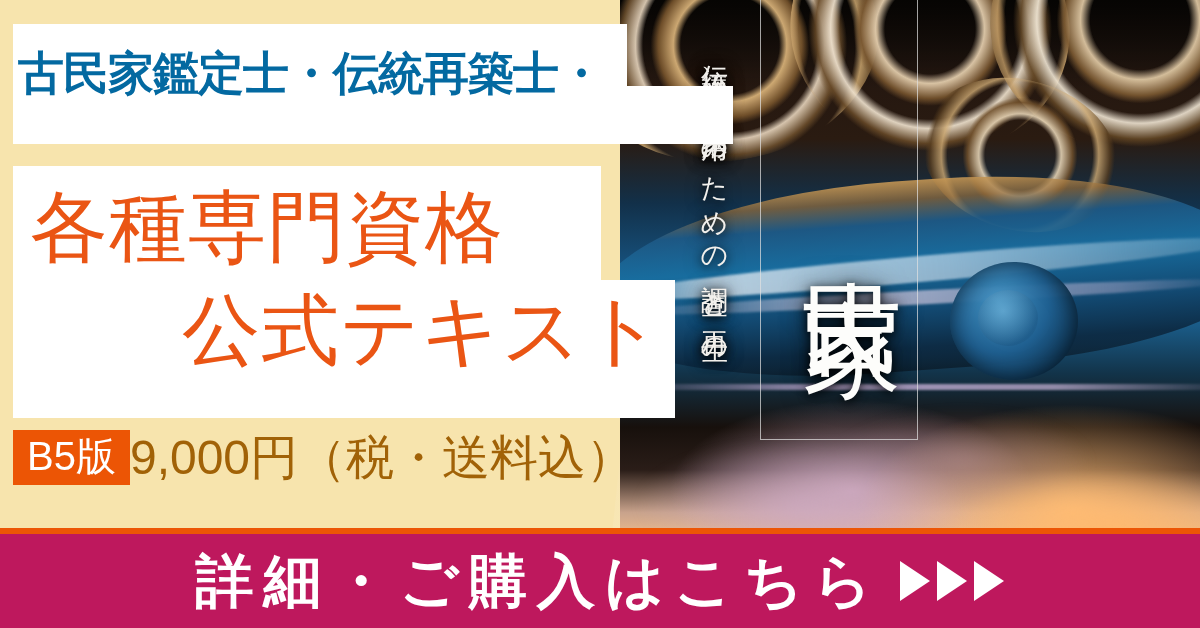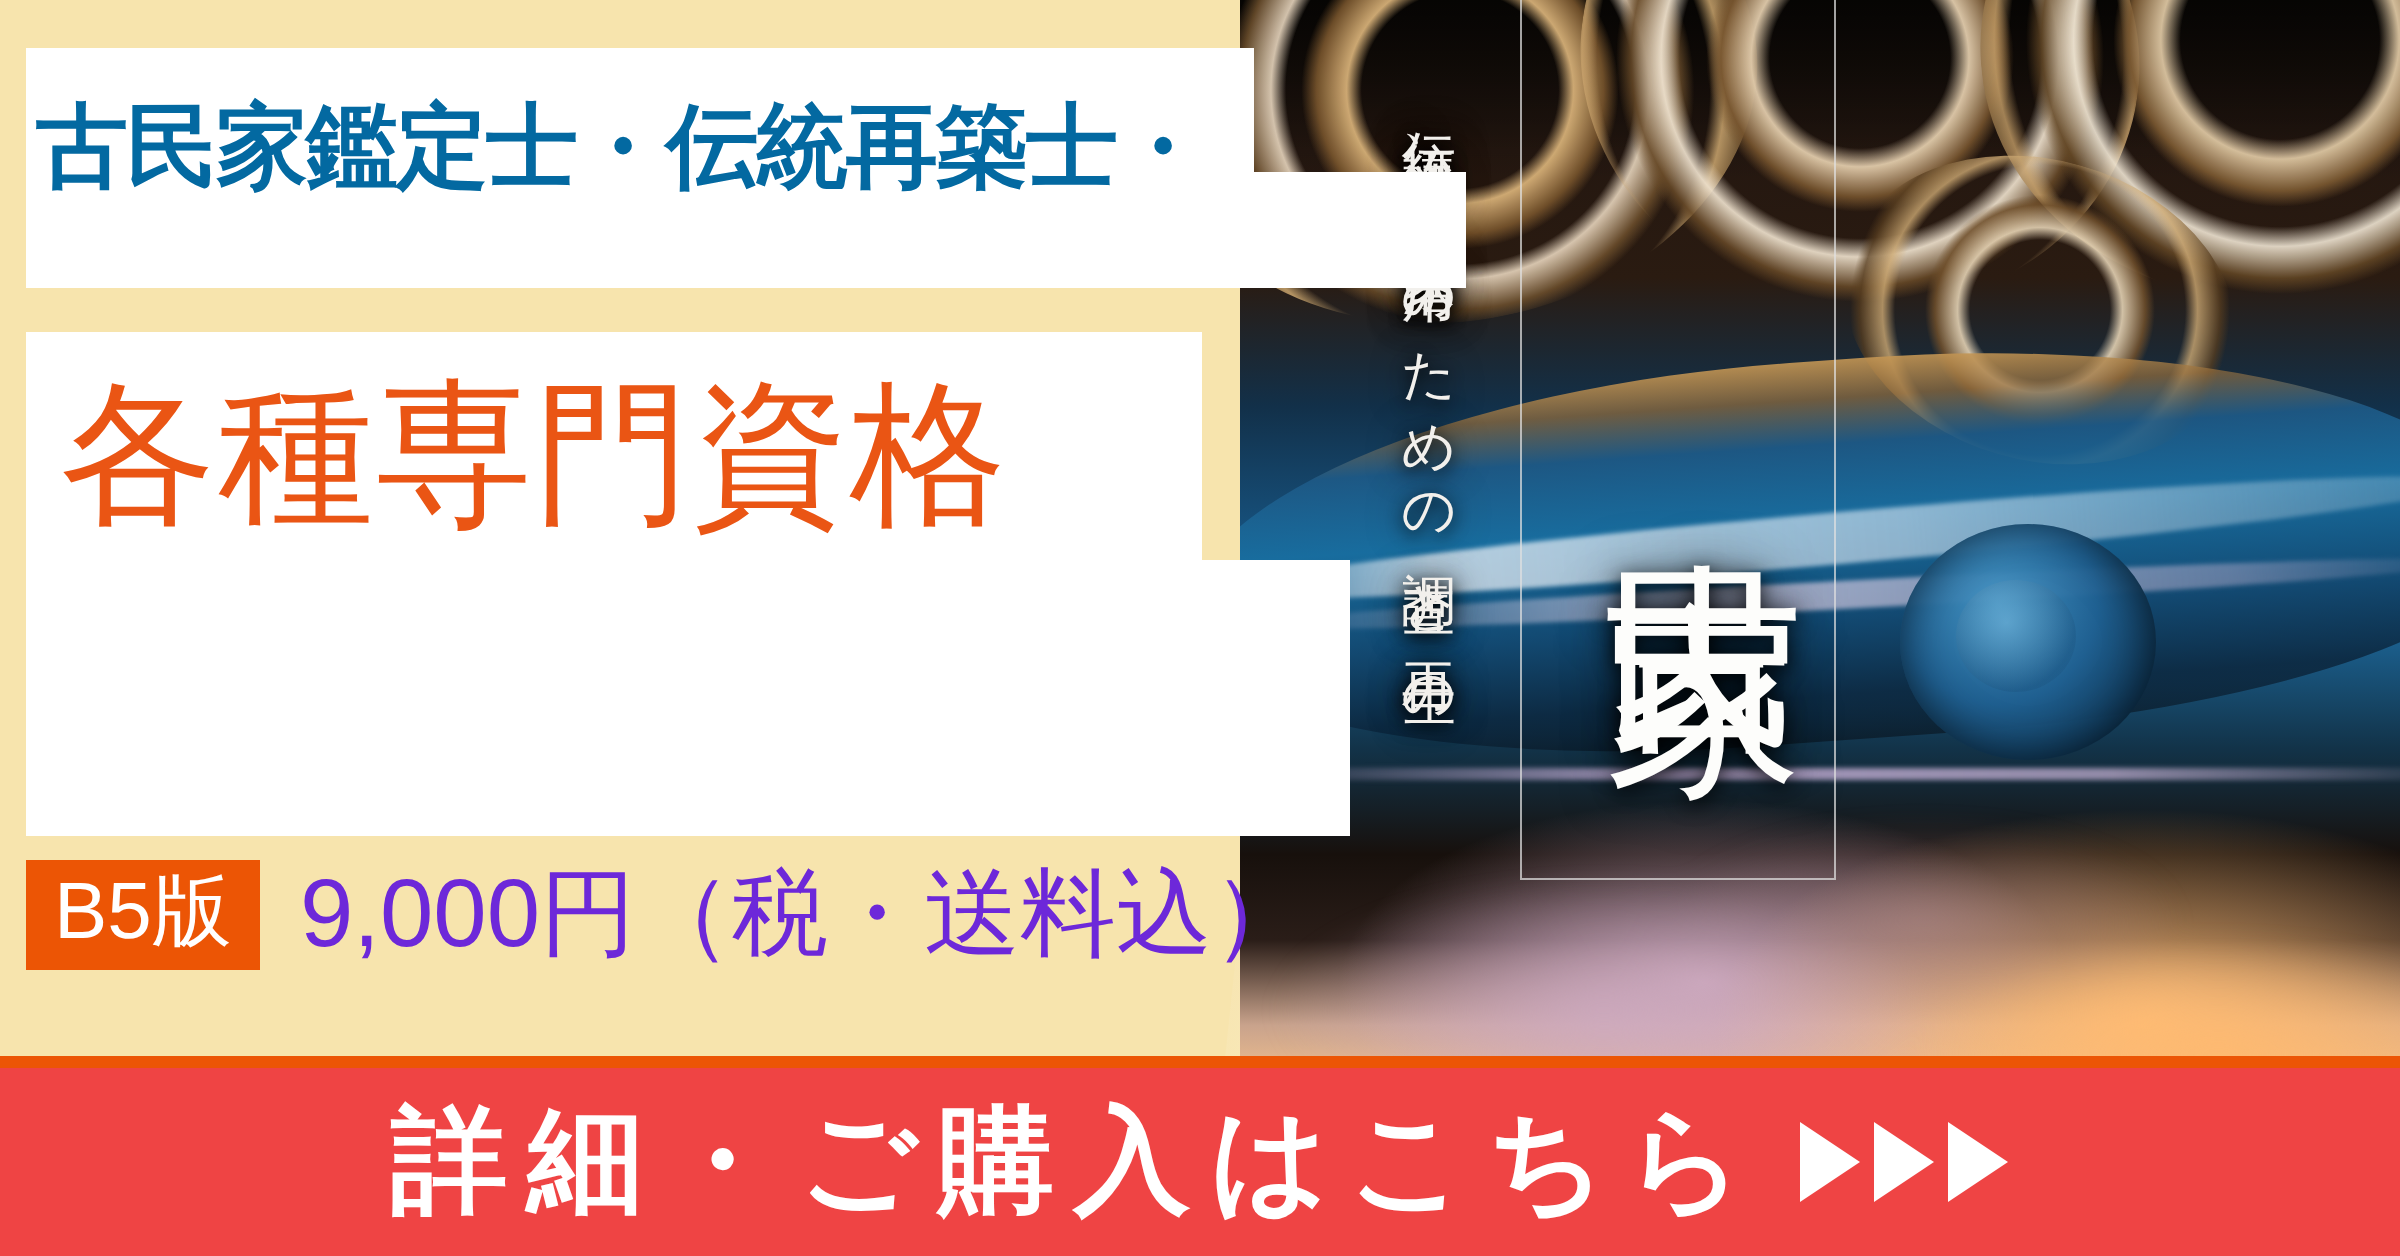--- a/index.html
+++ b/index.html
@@ -168,28 +168,28 @@
   .maintitle .t1{display:block;text-align:left;padding-left:8px;}
   .maintitle .t2{display:block;text-align:left;padding-left:160px;}
 
   
   .price-row{position:absolute;left:13px;top:430px;display:flex;align-items:center;}
   .badge{
     background:#ec5505;color:#ffffff;font-weight:400;font-size:40px;
     padding:6px 14px 9px 14px;line-height:1;letter-spacing:0px;
   }
   .price{
-    color:#6d28d9;font-weight:400;font-size:48px;line-height:1;
-    margin-left:20px;letter-spacing:0px;white-space:nowrap;
+    color:#a16207;font-weight:400;font-size:48px;line-height:1;
+    letter-spacing:0px;white-space:nowrap;
   }
 
   
   .cta{
     position:absolute;left:0;top:534px;width:1200px;height:94px;
-    background:#ef4444;display:flex;align-items:center;justify-content:center;
+    background:#be185d;display:flex;align-items:center;justify-content:center;
   }
   .cta-text{
     color:#ffffff;font-weight:700;font-size:58px;letter-spacing:10px;
     line-height:1;white-space:nowrap;
   }
   .cta-arrows{display:flex;align-items:center;margin-left:18px;gap:7px;}
   .tri{width:0;height:0;border-top:20px solid transparent;border-bottom:20px solid transparent;border-left:30px solid #ffffff;}
   .cta-cap{position:absolute;left:0;top:528px;width:1200px;height:7px;background:#ec5505;}
 </style>
 </head>
@@ -222,20 +222,21 @@
 
   <div class="panel panel-1b"></div>
   <div class="panel panel-2"></div>
 
   <div class="headline">
     <span class="ln">古民家鑑定士・伝統再築士・</span>
   </div>
 
   <div class="maintitle">
     <span class="t1">各種専門資格</span>
+    <span class="t2">公式テキスト</span>
   </div>
 
   <div class="price-row">
     <div class="badge">B5版</div>
     <div class="price">9,000円（税・送料込）</div>
   </div>
 
   <div class="cta-cap"></div>
   <div class="cta">
     <div class="cta-text">詳細・ご購入はこちら</div>

